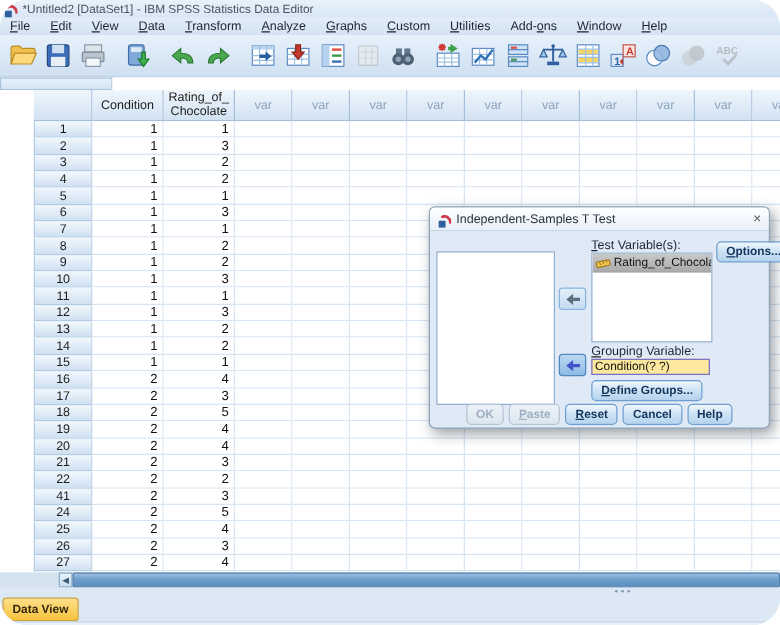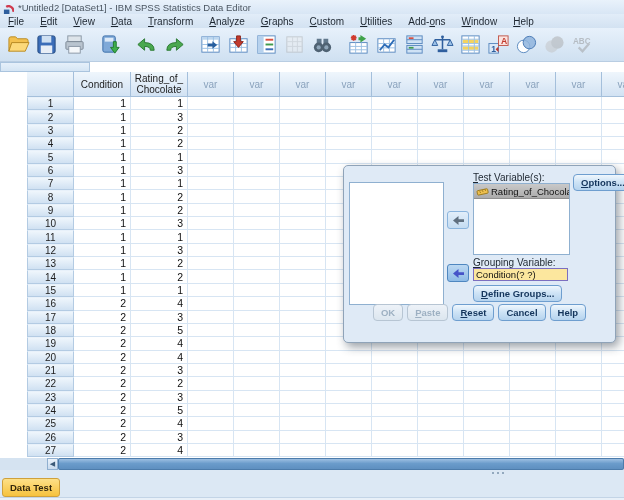--- a/index.html
+++ b/index.html
@@ -1,17 +1,17 @@
 <!DOCTYPE html>
 <html><head>
 <meta charset="utf-8">
 <style>
   html,body{margin:0;padding:0;}
   body{font-family:"Liberation Sans",sans-serif;}
-  .screen{position:relative;width:624px;height:500px;background:#dce8f4;overflow:hidden;
+  .screen{position:relative;width:624px;height:500px;background:#dce8f4;overflow:hidden;border-radius:22px;
           -webkit-font-smoothing:antialiased;}
   
   .titlebar{position:absolute;left:0;top:0;width:624px;height:14px;
             background:linear-gradient(#e9f2fb,#d8e6f5);display:flex;align-items:center;gap:4px;padding-left:3px;box-sizing:border-box;}
   .titlebar .title{font-size:9.5px;color:#4a5560;white-space:nowrap;}
   .app-ic{width:11px;height:11px;display:inline-block;}
   
   .menubar{position:absolute;left:0;top:14px;width:624px;height:14px;
            background:linear-gradient(#e2edf9,#d3e2f2);display:flex;align-items:center;box-sizing:border-box;padding-left:0;}
   .menu-item{font-size:10px;color:#1d2630;padding:0 8px;white-space:nowrap;cursor:default;}
@@ -638,21 +638,21 @@
         <div class="cell datacell w-var"></div>
         <div class="cell datacell w-var"></div>
         <div class="cell datacell w-var"></div>
         <div class="cell datacell w-var"></div>
         <div class="cell datacell w-var"></div>
         <div class="cell datacell w-var"></div>
         <div class="cell datacell w-var"></div>
         <div class="cell datacell w-var"></div>
       </div>
       <div class="grid-row">
-        <div class="cell rowhead w-num">23</div>
+        <div class="cell rowhead w-num">41</div>
         <div class="cell datacell w-cond">2</div>
         <div class="cell datacell w-rat">3</div>
         <div class="cell datacell w-var"></div>
         <div class="cell datacell w-var"></div>
         <div class="cell datacell w-var"></div>
         <div class="cell datacell w-var"></div>
         <div class="cell datacell w-var"></div>
         <div class="cell datacell w-var"></div>
         <div class="cell datacell w-var"></div>
         <div class="cell datacell w-var"></div>
@@ -734,25 +734,35 @@
   </div>
 
   <div class="splitbar">
     <div class="split-dots">
         <i></i>
         <i></i>
         <i></i>
       </div>
   </div>
   <div class="tabbar">
-    <div class="tab active">Data Test</div>
+    <div class="tab active">Data View</div>
   </div>
   <div class="statusstrip"></div>
 
   <div class="dialog">
+    <div class="dlg-title">
+      <span class="app-ic">
+        <svg viewBox="0 0 12 12">
+            <rect x="1" y="5" width="6" height="6" fill="#2f5f9e"></rect>
+            <path d="M3.5 2 a5 5 0 0 1 7.5 5.5" stroke="#d03a4e" stroke-width="2.4" fill="none"></path>
+          </svg>
+      </span>
+      <span class="dlg-title-text">Independent-Samples T Test</span>
+      <span class="dlg-close">×</span>
+    </div>
     <div class="dlg-body">
       <div class="src-list"></div>
 
       <div class="lbl tv-lbl"><u>T</u>est Variable(s):</div>
       <div class="tv-list">
         <div class="tv-item">
           <span class="scale-ic">
             <svg viewBox="0 0 14 10">
                 <rect x="1" y="3" width="12" height="5" rx="1" transform="rotate(-12 7 5)" fill="#eec04f" stroke="#9c7a1e"></rect>
                 <path d="M4 4.2 l0.6 2 M7 3.6 l0.6 2 M10 3 l0.6 2" stroke="#9c7a1e" transform="rotate(-12 7 5)"></path>

